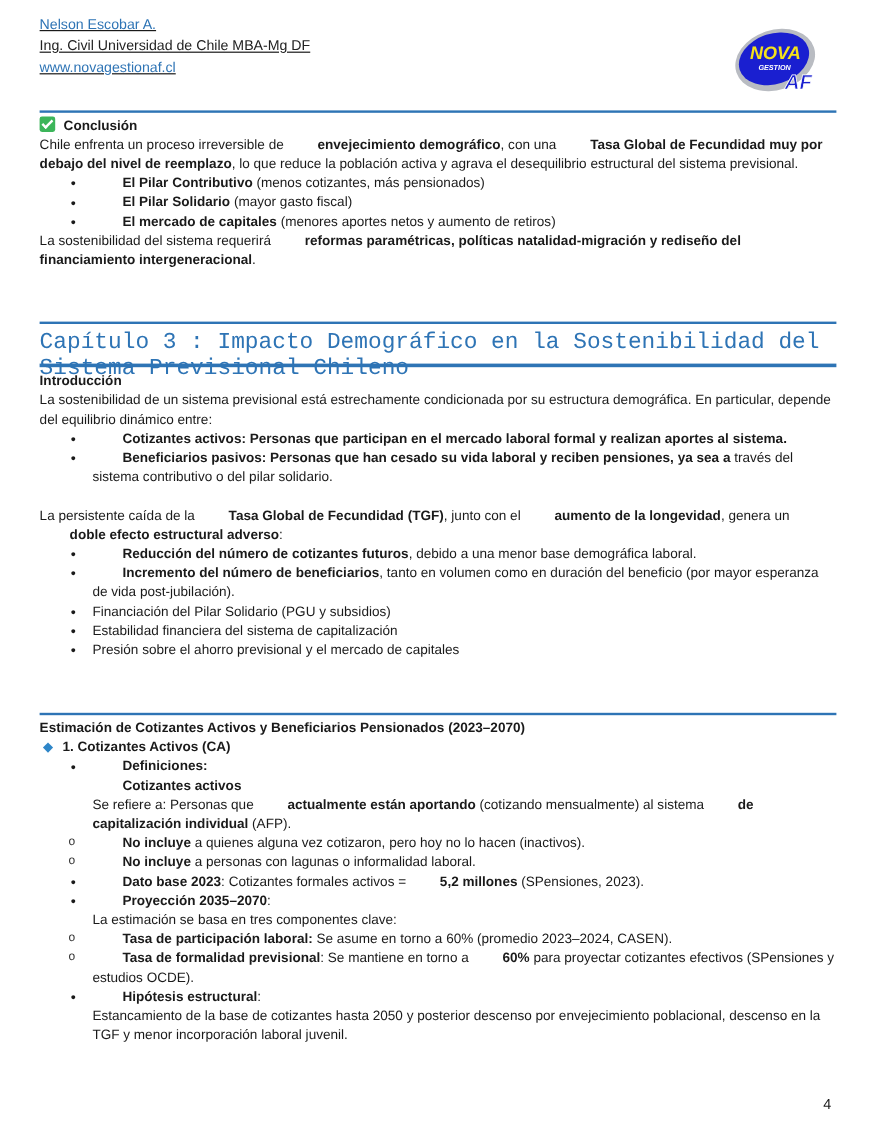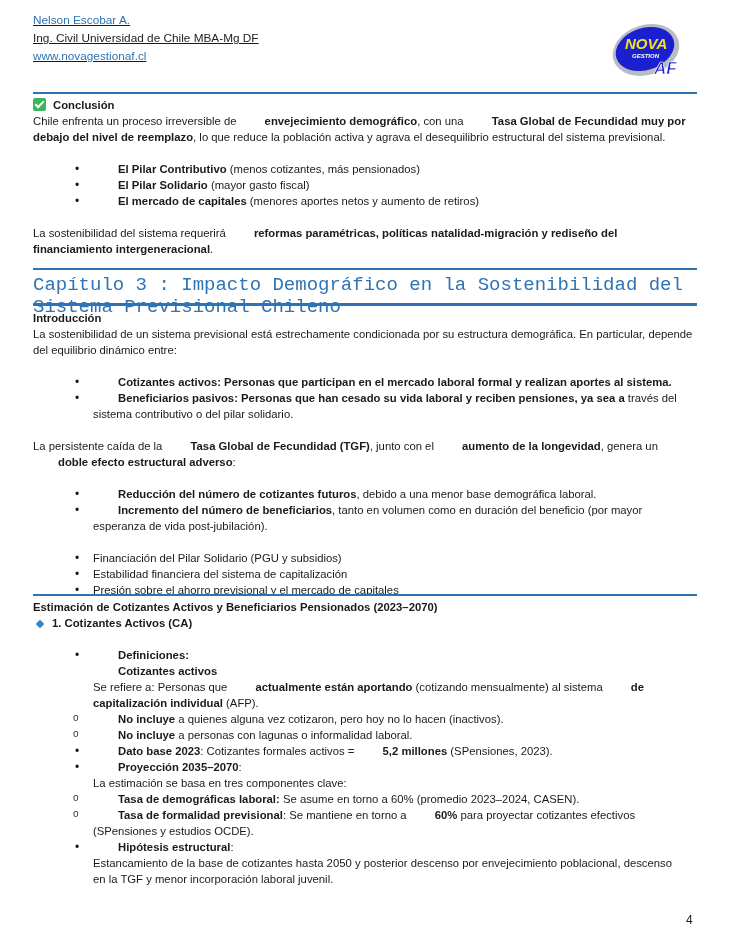--- a/index.html
+++ b/index.html
@@ -10,21 +10,21 @@
   }
   .hdr { position: absolute; left: 33px; top: 11px; line-height: 18px; font-size: 11.8px; text-decoration: underline; }
   .hdr .name { color: #2e74b5; }
   .hdr .title { color: #222; }
   .hdr .web { color: #2e74b5; }
   .logo { position: absolute; left: 608px; top: 20px; width: 82px; height: 62px; }
   .rule { position: absolute; left: 33px; width: 664px; background: #2e74b5; }
   .block { position: absolute; left: 33px; width: 664px; }
   p { margin: 0; }
   b { font-weight: bold; padding-left: 25px; }
-  ul.l1 { list-style: none; margin: 16px; padding: 0; }
+  ul.l1 { list-style: none; margin: 0; padding: 0; }
   ul.l1 > li { position: relative; padding-left: 44px; }
   ul.l1 > li::before { content: "•"; position: absolute; left: 26px; top: 0; font-size: 12px; }
   ul.sub { list-style: none; margin: 0; padding: 0; }
   ul.sub > li { position: relative; padding-left: 22px; }
   ul.sub > li::before { content: "o"; position: absolute; left: 2px; top: -1px; font-size: 10px; color: #333; }
   .chapter { color: #2e74b5; font-size: 19px; line-height: 22px; font-family: Liberation Mono, monospace; }
   .check {
     display: inline-block; width: 13px; height: 13px; background: #3cb55a; border-radius: 2px;
     vertical-align: -2px; margin-right: 7px; position: relative;
   }
@@ -116,21 +116,21 @@
         <li><b>No incluye</b><span> a personas con lagunas o informalidad laboral.</span></li>
       </ul>
     </li>
     <li>
       <b>Dato base 2023</b><span>:  Cotizantes formales activos = </span><b>5,2 millones</b><span> (SPensiones, 2023).</span>
     </li>
     <li>
       <b>Proyección 2035–2070</b><span>:</span><br>
       <span>La estimación se basa en tres componentes clave:</span>
       <ul class="sub" style="margin-left:-22px;">
-        <li><b>Tasa de demográficas laboral:</b><span> Se asume en torno a 60% (promedio 2023–2024, CASEN).</span></li>
+        <li><b>Tasa de participación laboral:</b><span> Se asume en torno a 60% (promedio 2023–2024, CASEN).</span></li>
         <li><b>Tasa de formalidad previsional</b><span>: Se mantiene en torno a </span><b>60%</b><span> para proyectar cotizantes efectivos (SPensiones y estudios OCDE).</span></li>
       </ul>
     </li>
     <li>
       <b>Hipótesis estructural</b><span>:</span><br>
       <span>Estancamiento de la base de cotizantes hasta 2050 y posterior descenso por envejecimiento poblacional, descenso en la TGF y menor incorporación laboral juvenil.</span>
     </li>
   </ul>
 </div>
 

